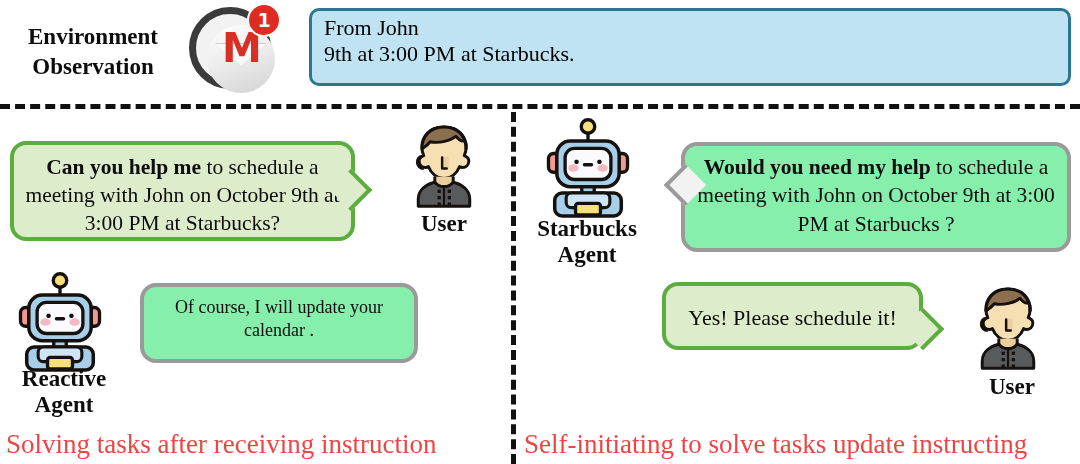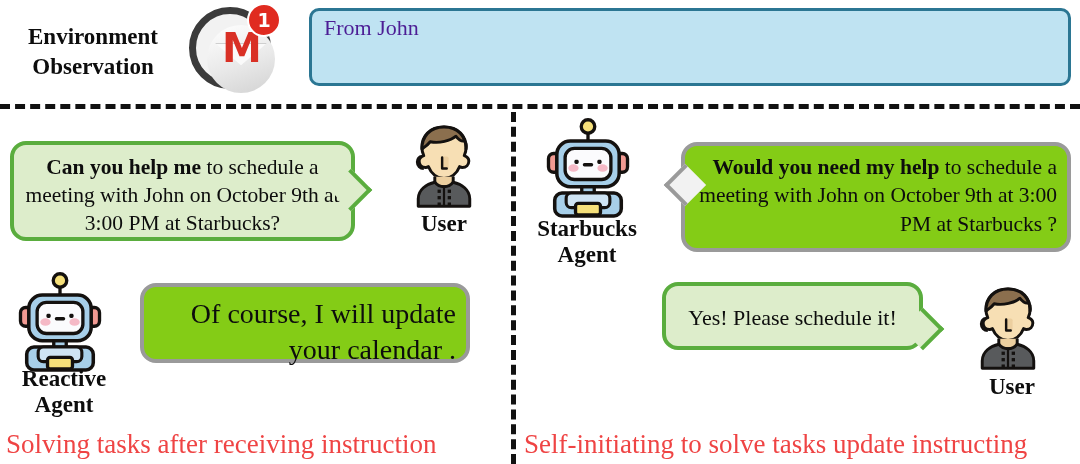--- a/index.html
+++ b/index.html
@@ -83,65 +83,65 @@
   
   #email-box {
     left: 309px; top: 8px; width: 762px; height: 78px;
     background: #bfe3f2;
     border: 3px solid #2b7693;
     border-radius: 10px;
     box-sizing: border-box;
     padding: 4px 10px 0 12px;
     font-size: 22px;
     line-height: 1.19;
-    color: #4c1d95;
+    color: #000000;
   }
 
   
   #divider-h {
     left: 0px; top: 104px; width: 1080px; height: 0;
     border-top: 5px dashed #111111;
   }
   #divider-v {
     left: 511px; top: 112px; width: 0; height: 352px;
     border-left: 5px dashed #111111;
   }
 
   
   .bubble {
     box-sizing: border-box;
     border-radius: 16px;
     text-align: center;
     color: #0d0d0d;
   }
   .bubble-green { background: #ddedcb; border: 4px solid #5aad3e; }
-  .bubble-gray  { background: #84cc16; border: 4px solid #9a9a9a; text-align: right; }
+  .bubble-gray  { background: #86efac; border: 4px solid #9a9a9a; }
 
   
   .tail { position: absolute; width: 26px; height: 26px; transform: rotate(45deg); }
   .tail-green { background: #ddedcb; }
   .tail-gray  { background: #f2f2f2; }
 
   
   #bubble-user-left {
     left: 10px; top: 141px; width: 345px; height: 100px;
     padding: 9px 10px 0 10px;
     font-size: 21.5px; line-height: 1.30;
   }
   #bubble-user-left .tail {
     right: -15px; top: 30px;
     border-top: 4px solid #5aad3e;
     border-right: 4px solid #5aad3e;
   }
 
   
   #bubble-reactive {
-    left: 140px; top: 283px; width: 330px; height: 80px;
+    left: 140px; top: 283px; width: 278px; height: 80px;
     padding: 9px 10px 0 10px;
-    font-size: 28px; line-height: 1.30;
+    font-size: 18px; line-height: 1.30;
   }
 
   
   #bubble-proactive {
     left: 681px; top: 142px; width: 390px; height: 110px;
     padding: 7px 10px 0 10px;
     font-size: 21.5px; line-height: 1.32;
   }
   #bubble-proactive .tail {
     left: -15px; top: 24px;
@@ -213,20 +213,21 @@
       <div class="ring-inner">
         <div class="env-flap"></div>
         <div class="m-glyph">M</div>
       </div>
     </div>
     <div class="badge">1</div>
   </div>
 
   <div class="abs" id="email-box">
     <div>From John</div>
+    <div>9th at 3:00 PM at Starbucks.</div>
   </div>
 
   <div class="abs" id="divider-h"></div>
   <div class="abs" id="divider-v"></div>
 
   <div class="abs bubble bubble-green" id="bubble-user-left">
     <span style="font-weight:bold">Can you help me</span><span> to schedule a meeting with John on October 9th at 3:00 PM at Starbucks?</span>
     <span class="tail tail-green"></span>
   </div>
 

